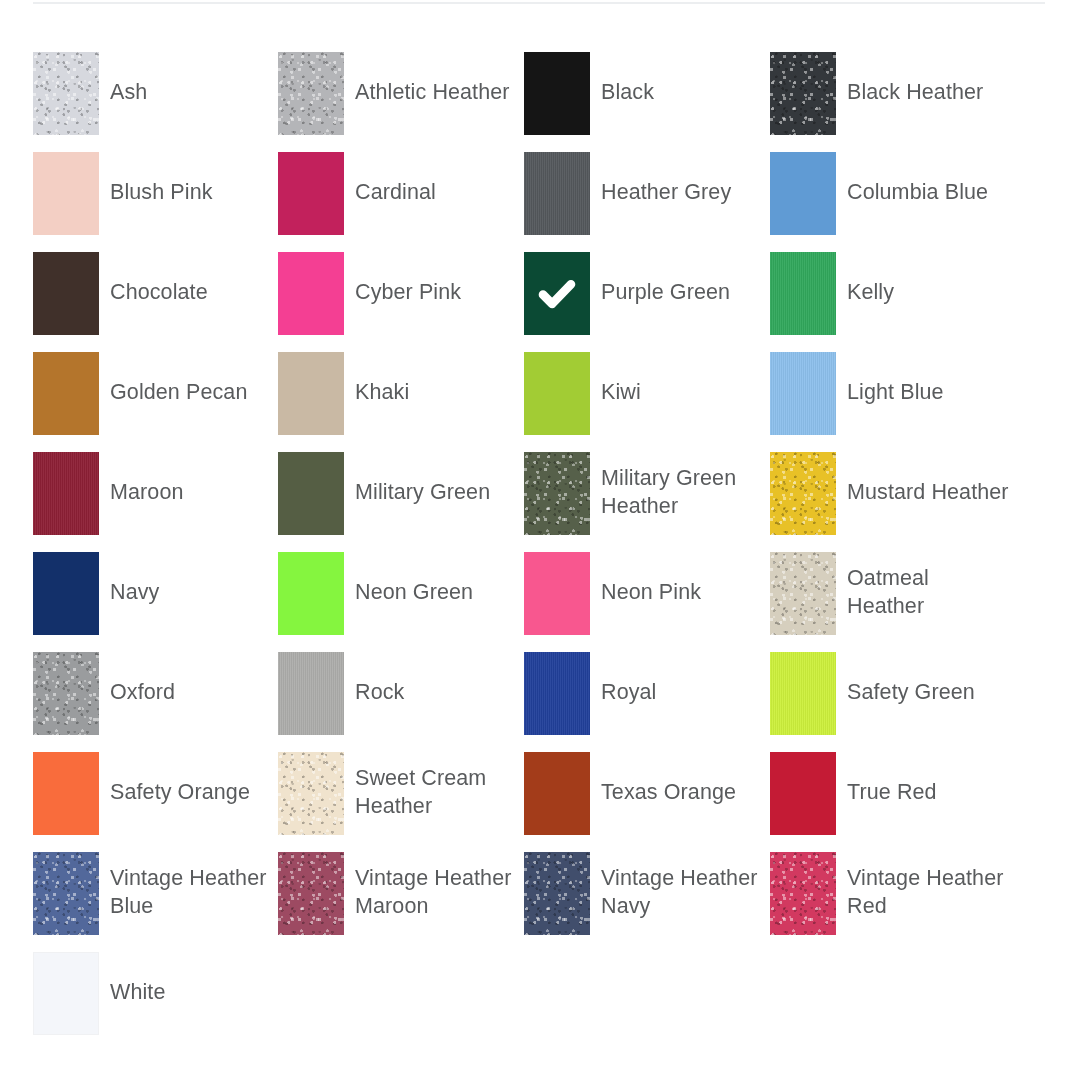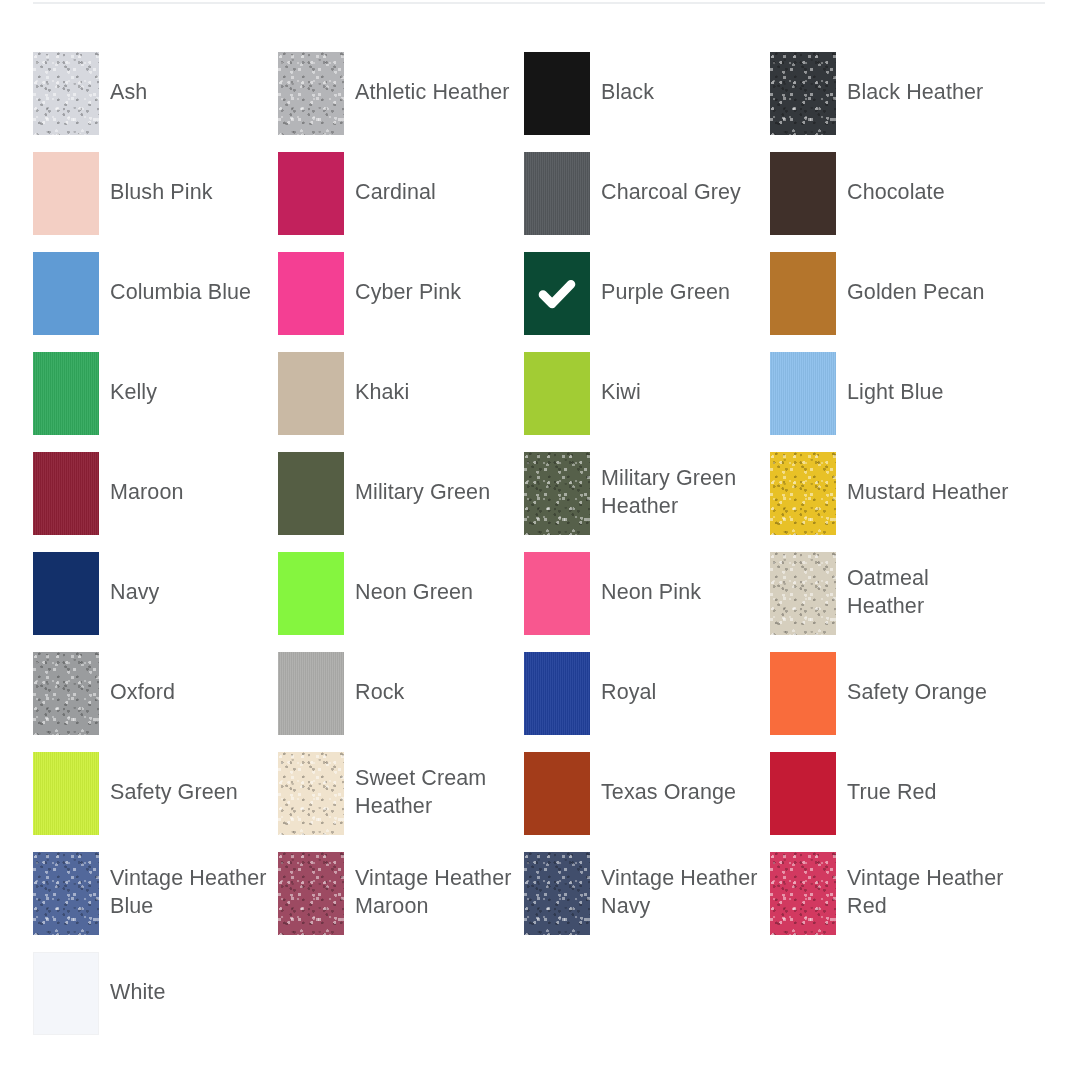--- a/index.html
+++ b/index.html
@@ -156,49 +156,49 @@
       <div class="swatch-cell">
         <div class="swatch-chip" style="background-color: rgb(243, 207, 196);"></div>
         <div class="swatch-label">Blush Pink</div>
       </div>
       <div class="swatch-cell">
         <div class="swatch-chip" style="background-color: rgb(194, 33, 92);"></div>
         <div class="swatch-label">Cardinal</div>
       </div>
       <div class="swatch-cell">
         <div class="swatch-chip weave" style="background-color: rgb(84, 88, 92);"></div>
-        <div class="swatch-label">Charcoal Grey</div>
+        <div class="swatch-label">Heather Grey</div>
+      </div>
+      <div class="swatch-cell">
+        <div class="swatch-chip" style="background-color: rgb(96, 155, 212);"></div>
+        <div class="swatch-label">Columbia Blue</div>
       </div>
       <div class="swatch-cell">
         <div class="swatch-chip" style="background-color: rgb(64, 48, 42);"></div>
         <div class="swatch-label">Chocolate</div>
-      </div>
-      <div class="swatch-cell">
-        <div class="swatch-chip" style="background-color: rgb(96, 155, 212);"></div>
-        <div class="swatch-label">Columbia Blue</div>
       </div>
       <div class="swatch-cell">
         <div class="swatch-chip" style="background-color: rgb(244, 63, 147);"></div>
         <div class="swatch-label">Cyber Pink</div>
       </div>
       <div class="swatch-cell">
         <div class="swatch-chip" style="background-color: rgb(11, 74, 52);">
           <svg class="check-icon" viewBox="0 0 24 24">
             <path d="M3.6 12.4 L9.1 17.9 L20.4 6.2" fill="none" stroke="#ffffff" stroke-width="5.2" stroke-linecap="round" stroke-linejoin="round"></path>
           </svg>
         </div>
         <div class="swatch-label">Purple Green</div>
       </div>
       <div class="swatch-cell">
+        <div class="swatch-chip weave" style="background-color: rgb(49, 168, 92);"></div>
+        <div class="swatch-label">Kelly</div>
+      </div>
+      <div class="swatch-cell">
         <div class="swatch-chip" style="background-color: rgb(180, 117, 44);"></div>
         <div class="swatch-label">Golden Pecan</div>
-      </div>
-      <div class="swatch-cell">
-        <div class="swatch-chip weave" style="background-color: rgb(49, 168, 92);"></div>
-        <div class="swatch-label">Kelly</div>
       </div>
       <div class="swatch-cell">
         <div class="swatch-chip" style="background-color: rgb(201, 185, 164);"></div>
         <div class="swatch-label">Khaki</div>
       </div>
       <div class="swatch-cell">
         <div class="swatch-chip" style="background-color: rgb(162, 204, 52);"></div>
         <div class="swatch-label">Kiwi</div>
       </div>
       <div class="swatch-cell">
@@ -245,26 +245,26 @@
       </div>
       <div class="swatch-cell">
         <div class="swatch-chip weave" style="background-color: rgb(173, 173, 171);"></div>
         <div class="swatch-label">Rock</div>
       </div>
       <div class="swatch-cell">
         <div class="swatch-chip weave" style="background-color: rgb(33, 64, 154);"></div>
         <div class="swatch-label">Royal</div>
       </div>
       <div class="swatch-cell">
+        <div class="swatch-chip weave" style="background-color: rgb(205, 240, 60);"></div>
+        <div class="swatch-label">Safety Green</div>
+      </div>
+      <div class="swatch-cell">
         <div class="swatch-chip" style="background-color: rgb(249, 108, 60);"></div>
         <div class="swatch-label">Safety Orange</div>
-      </div>
-      <div class="swatch-cell">
-        <div class="swatch-chip weave" style="background-color: rgb(205, 240, 60);"></div>
-        <div class="swatch-label">Safety Green</div>
       </div>
       <div class="swatch-cell two-line">
         <div class="swatch-chip heather" style="background-color: rgb(240, 227, 205);"></div>
         <div class="swatch-label">Sweet Cream
 Heather</div>
       </div>
       <div class="swatch-cell">
         <div class="swatch-chip" style="background-color: rgb(163, 60, 26);"></div>
         <div class="swatch-label">Texas Orange</div>
       </div>

